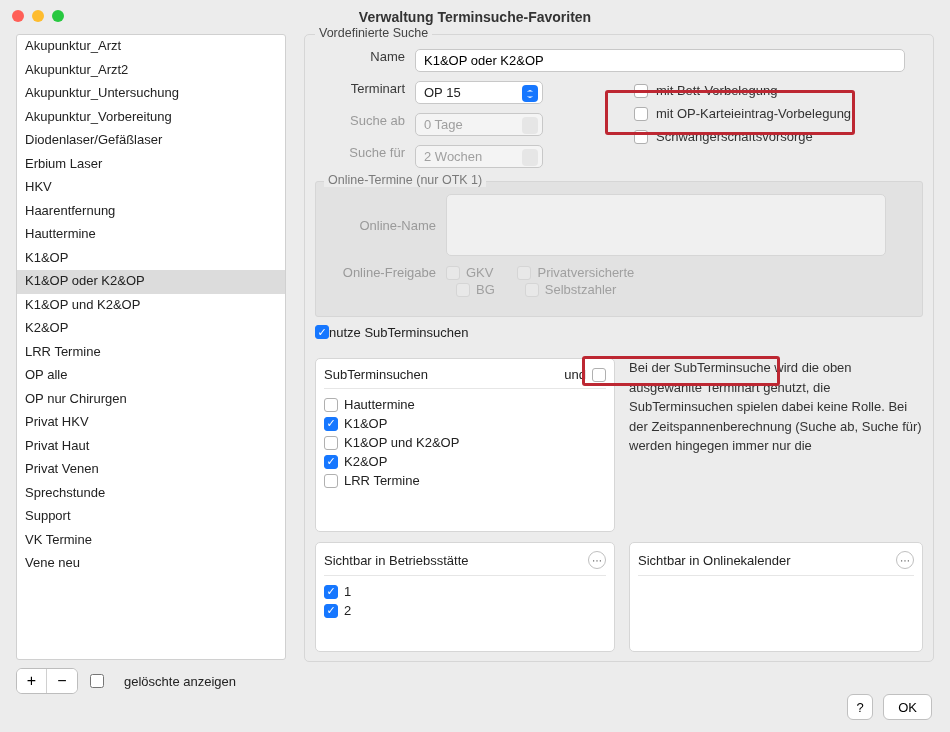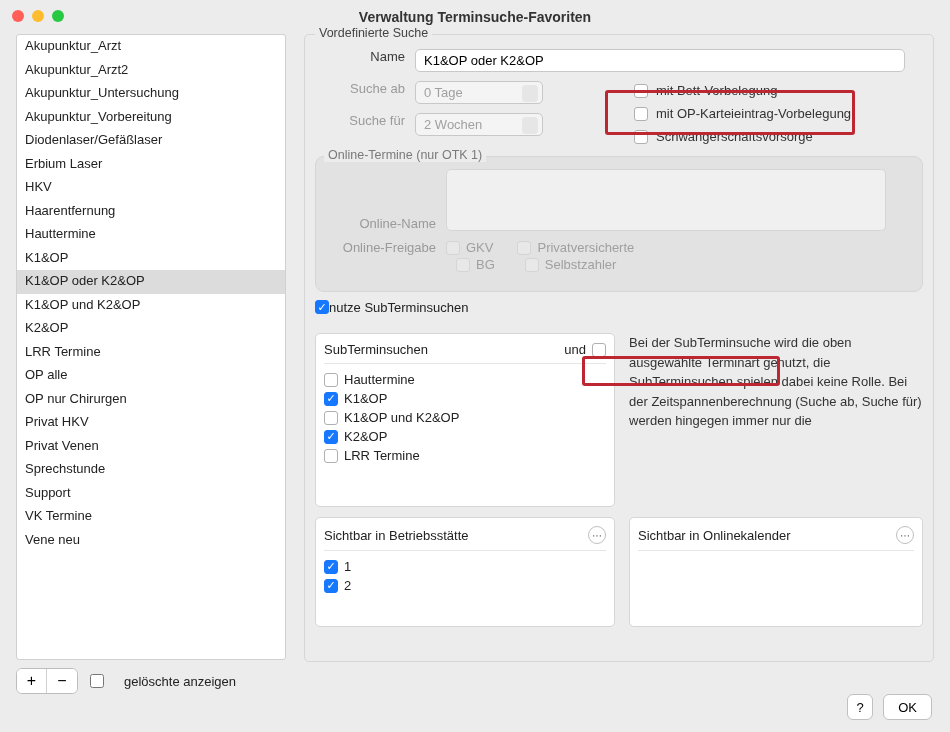--- a/index.html
+++ b/index.html
@@ -51,21 +51,21 @@
     height:23px; border:1px solid #c8c8c8; border-radius:5px; background:#fff;
     display:flex; align-items:center; padding:0 6px 0 8px; gap:6px; font-size:13px;
     position:relative;
   }
   .select.disabled { color:#a0a0a0; background:#f4f4f4; }
   .select .ar { position:absolute; right:4px; top:3px; width:16px; height:17px; background:#1677ff; border-radius:4px; display:flex; align-items:center; justify-content:center; }
   .select .ar svg { fill:#fff; width:8px; }
   .select.disabled .ar { background:#e6e6e6; }
   .checkline { display:flex; align-items:center; gap:8px; margin-bottom:8px; color:#333;margin-left:19px; }
   .checkline .box { width:14px; height:14px; border:1px solid #b0b0b0; border-radius:3px; background:#fff; }
-  .online { border:1px solid #d6d6d6; border-radius:9px; padding:12px 10px 10px 10px; margin-top:4px; position:relative; background:#e2e2e2; }
+  .online { border:1px solid #d6d6d6; border-radius:3px; padding:12px 10px 10px 10px; margin-top:4px; position:relative; background:#e2e2e2; }
   .online .legend { position:absolute; top:-9px; left:8px; background:#ececec; padding:0 4px; font-size:12.5px; color:#7a7a7a; }
   .online .lbl { color:#8a8a8a; }
   textarea.on {
     width:440px; height:62px; border:1px solid #d6d6d6; border-radius:5px; background:#f0f0f0; resize:none;
   }
   .disbox { width:14px; height:14px; border:1px solid #d5d5d5; border-radius:3px; background:#e8e8e8; }
   .subrow { display:flex; align-items:flex-start; margin:8px 0 18px 0; }
   .cbx { width:14px; height:14px; border:1px solid #b0b0b0; border-radius:3px; background:#fff; display:inline-flex; align-items:center; justify-content:center; }
   .cbx.checked { background:#1677ff; border-color:#1677ff; }
   .cbx.checked::after { content:"✓"; color:#fff; font-size:11px; line-height:1; }
@@ -107,20 +107,21 @@
         <div class="row">Haarentfernung</div>
         <div class="row">Hauttermine</div>
         <div class="row">K1&amp;OP</div>
         <div class="row sel">K1&amp;OP oder K2&amp;OP</div>
         <div class="row">K1&amp;OP und K2&amp;OP</div>
         <div class="row">K2&amp;OP</div>
         <div class="row">LRR Termine</div>
         <div class="row">OP alle</div>
         <div class="row">OP nur Chirurgen</div>
         <div class="row">Privat HKV</div>
+        <div class="row">Privat Haut</div>
         <div class="row">Privat Venen</div>
         <div class="row">Sprechstunde</div>
         <div class="row">Support</div>
         <div class="row">VK Termine</div>
         <div class="row">Vene neu</div>
         <div class="row blank">&nbsp;</div>
         <div class="row blank">&nbsp;</div>
         <div class="row blank">&nbsp;</div>
         <div class="row blank">&nbsp;</div>
       </div>
@@ -140,20 +141,31 @@
     <div class="group" style="height:628px;">
       <span class="legend">Vordefinierte Suche</span>
 
       <div class="formrow">
         <div class="lbl">Name</div>
         <input class="txt" style="width: 490px;" value="K1&amp;OP oder K2&amp;OP">
       </div>
 
       <div style="display:flex; gap:40px;">
         <div style="width:260px;">
+          <div class="formrow">
+            <div class="lbl">Terminart</div>
+            <div class="select" style="width:128px">
+              <span>OP 15</span>
+              <span class="ar">
+                  <svg viewBox="0 0 10 10">
+                    <path d="M1 2 L5 0 L9 2 Z M1 8 L5 10 L9 8 Z"></path>
+                  </svg>
+                </span>
+            </div>
+          </div>
           <div class="formrow dis">
             <div class="lbl">Suche ab</div>
             <div class="select disabled" style="width:128px">
               <span>0 Tage</span>
               <span class="ar"></span>
             </div>
           </div>
           <div class="formrow dis">
             <div class="lbl">Suche für</div>
             <div class="select disabled" style="width:128px">
@@ -173,21 +185,21 @@
             </div>
           <div class="checkline">
               <span class="box"></span>
               <span>Schwangerschaftsvorsorge</span>
             </div>
         </div>
       </div>
 
       <div class="online">
         <span class="legend">Online-Termine (nur OTK 1)</span>
-        <div class="formrow dis" style="align-items:flex-end;">
+        <div class="formrow dis" style="align-items:center;">
           <div class="lbl" style="width:120px">Online-Name</div>
           <textarea class="on" disabled="" style=""></textarea>
         </div>
         <div class="formrow dis" style="margin-bottom:2px;">
           <div class="lbl" style="width:120px">Online-Freigabe</div>
           <div style="display:flex; gap:24px; color:#a0a0a0;">
             <span class="item" style="display:flex;gap:6px;align-items:center;">
                 <span class="disbox"></span>
                 <span>GKV</span>
               </span>

